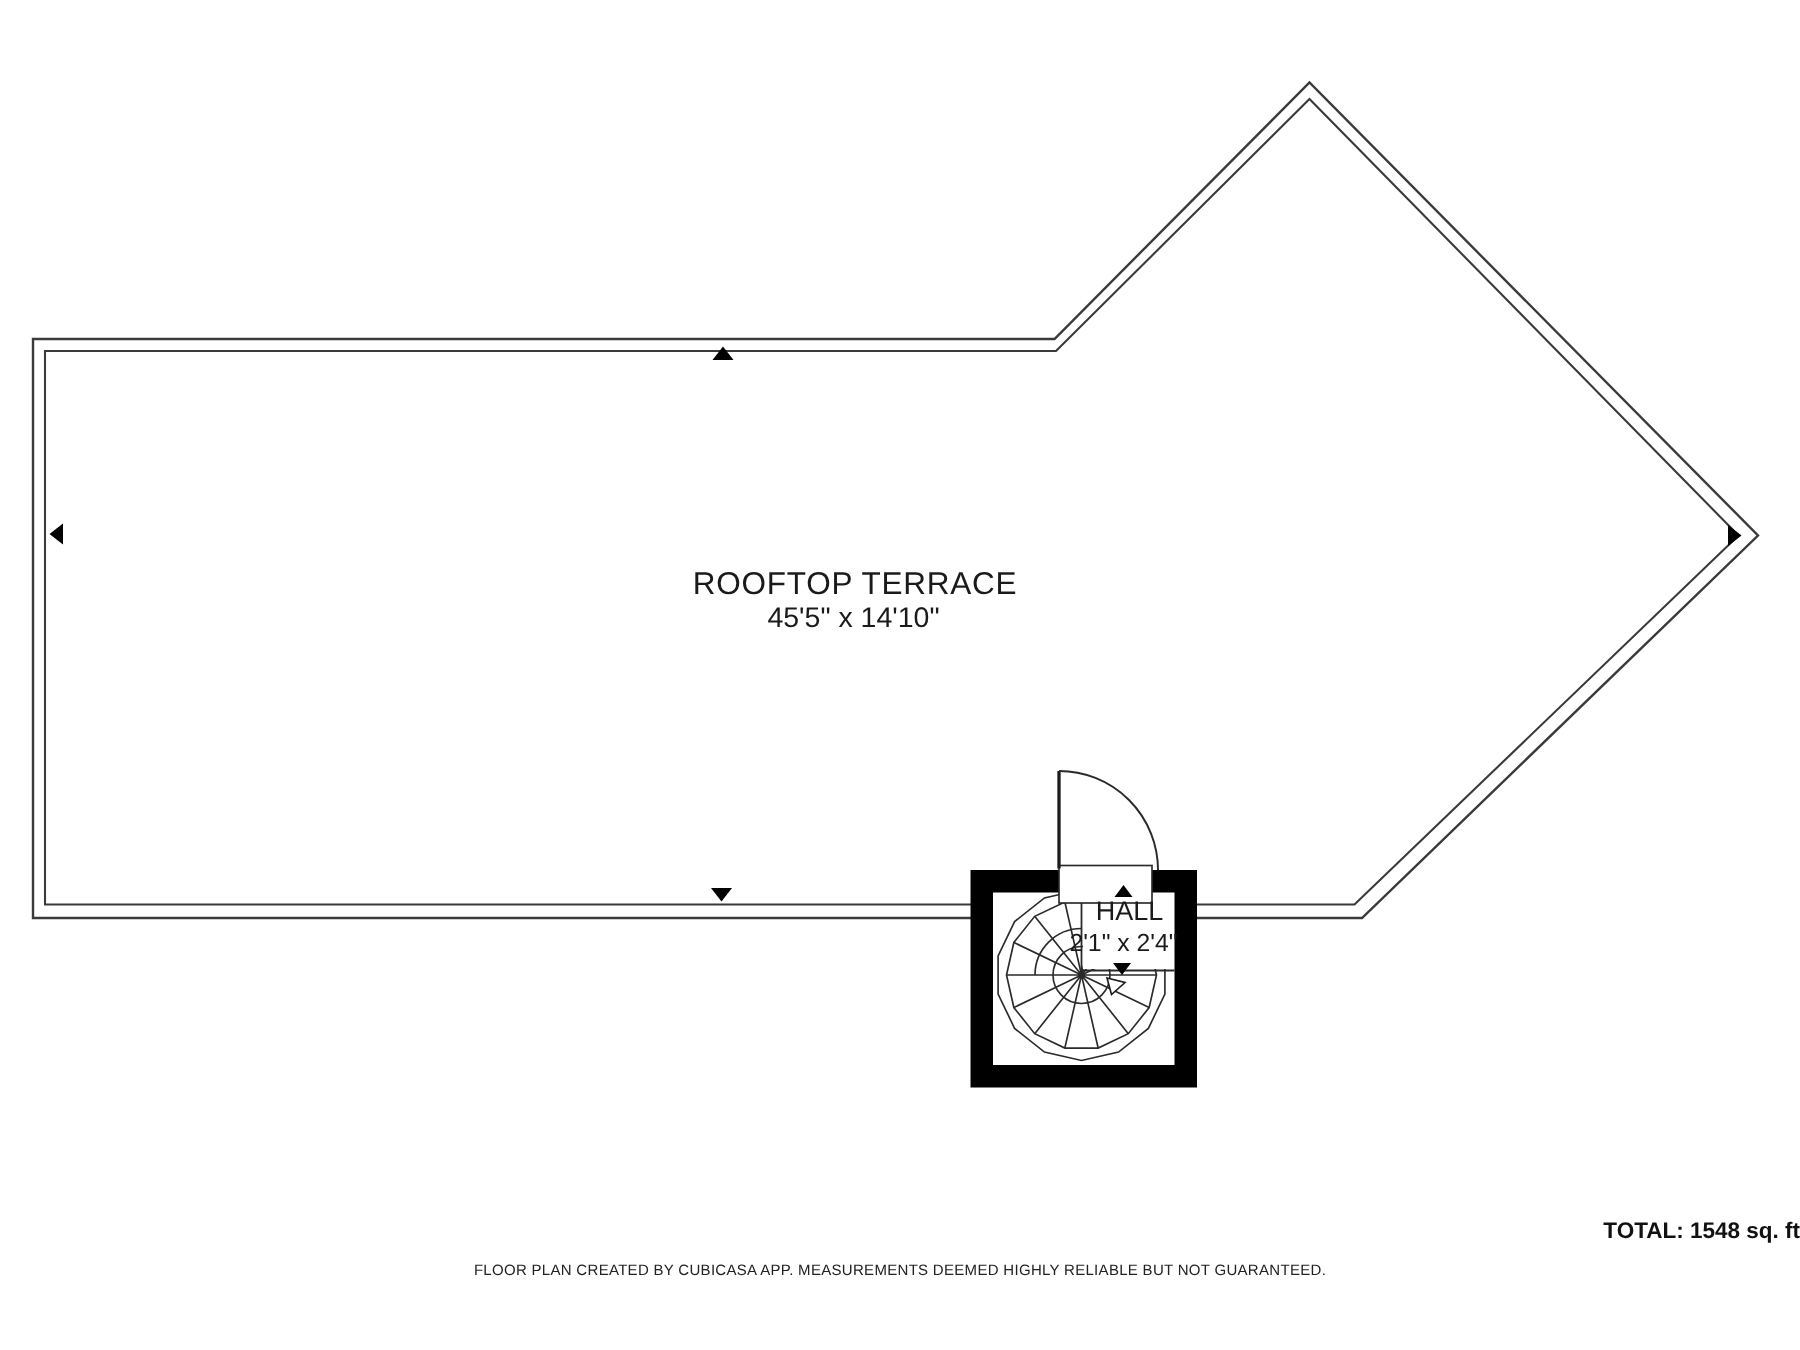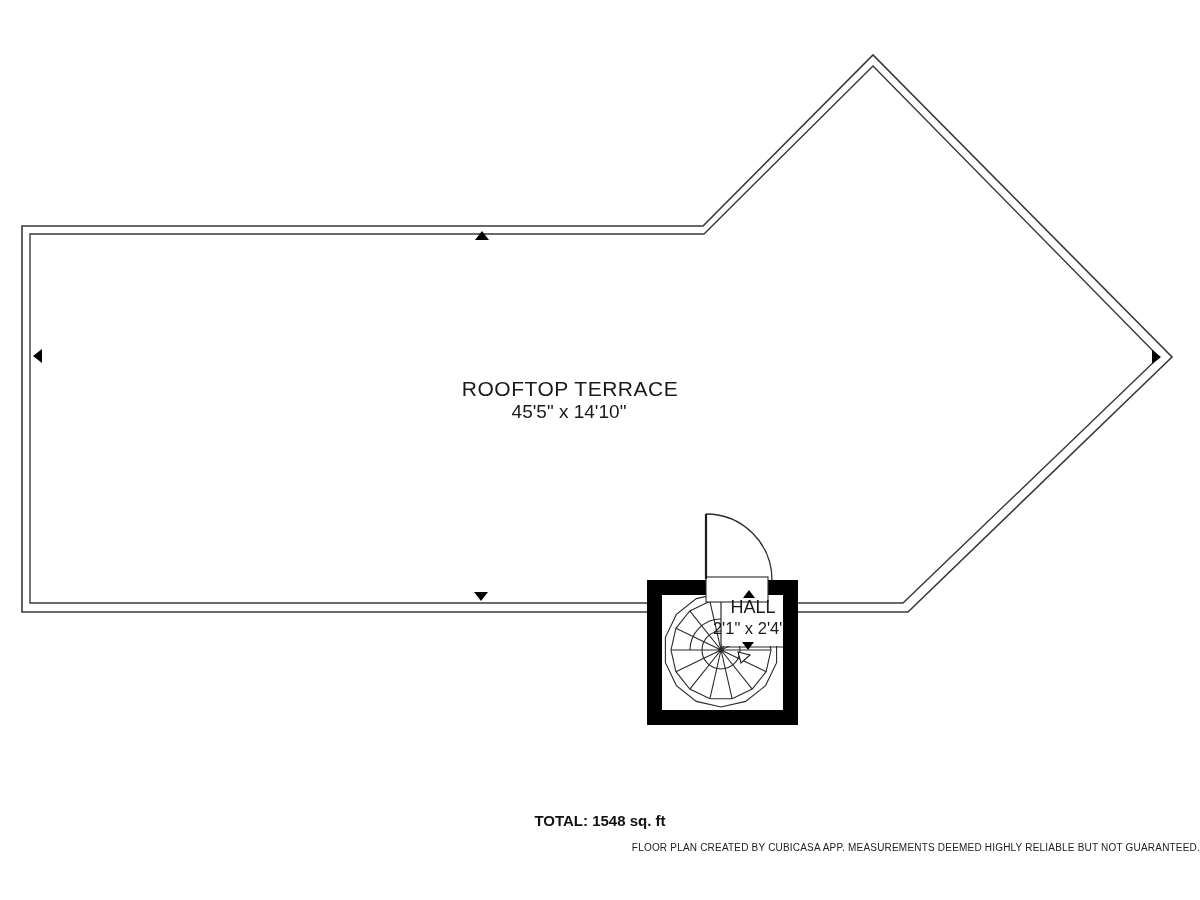--- a/index.html
+++ b/index.html
@@ -21,30 +21,29 @@
   .hall-label    { font-size: 18px; }
   .hall-dims     { font-size: 16.5px; }
 
   .summary {
     position: absolute;
     left: 0; right: 0;
     top: 813px;
     text-align: center;
     color: #111;
   }
-  .summary .total    { font-size: 15px; font-weight: bold; line-height: 16px; }
+  .summary .total    { font-size: 15px; font-weight: bold; line-height: 16px; text-align: right; }
   .summary .floors   { font-size: 14px; line-height: 15px; margin-top: 1px; }
   .summary .excluded { font-size: 14px; line-height: 15px; margin-top: 1px; }
   .summary .disclaimer {
     font-size: 10px;
     line-height: 11px;
     margin-top: 13px;
     letter-spacing: 0.2px;
     color: #222;
-    text-align: right;
   }
   .watermark {
     position: absolute;
     right: 5px;
     top: 907px;
     font-size: 16px;
     color: #a9adb2;
     letter-spacing: 0.5px;
   }
 </style>

